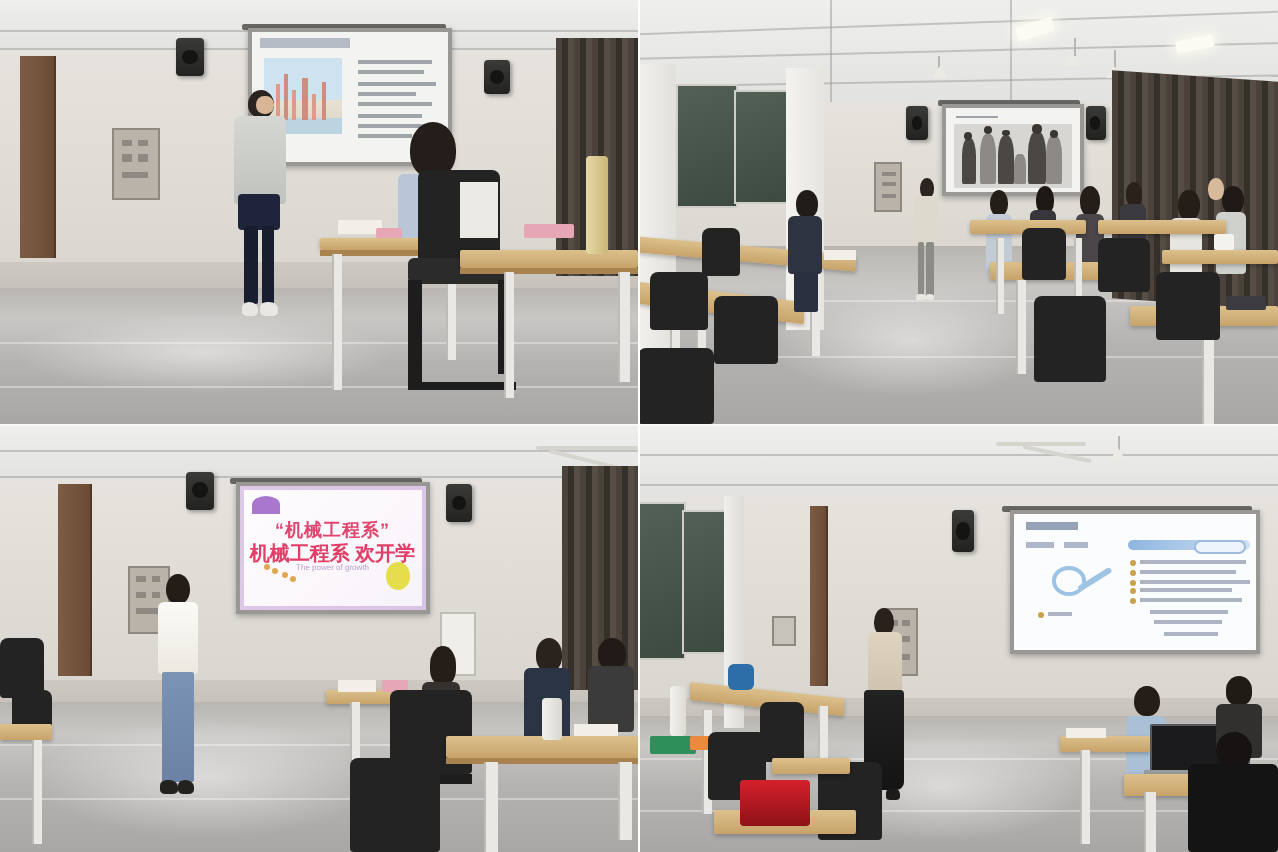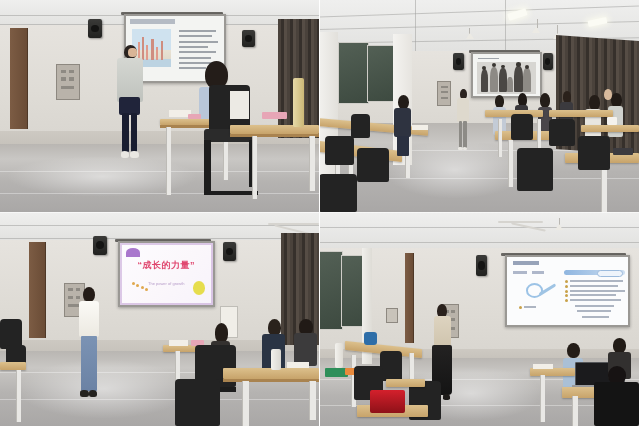--- a/index.html
+++ b/index.html
@@ -402,21 +402,22 @@
       <i style="left:18%;top:38%;width:26%;height:9%"></i>
       <i style="left:56%;top:38%;width:26%;height:9%"></i>
       <i style="left:18%;top:64%;width:64%;height:10%"></i>
     </div>
 
     <div class="screen-top" style="left:36%;top:12.5%;width:30%;height:1.6%"></div>
     <div class="screen" style="left:37%;top:13.5%;width:29%;height:29%">
       <div class="title-slide">
         <div class="ts-edge"></div>
         <div class="ts-arc"></div>
-        <div class="ts-t1" style="top:26%;font-size:9px">“成长的力量”</div>
+        <div class="ts-t1" style="top:26%;font-size:9px">“机械工程系”</div>
+        <div class="ts-t2" style="top:44%;font-size:10px">机械工程系 欢开学</div>
         <div class="ts-t3" style="top:62%;font-size:4px">The power of growth</div>
         <div class="ts-dots">
           <i style="left:4%;top:10%"></i>
             <i style="left:26%;top:34%"></i>
           <i style="left:48%;top:58%"></i>
             <i style="left:70%;top:82%"></i>
         </div>
         <div class="ts-badge"></div>
       </div>
     </div>

